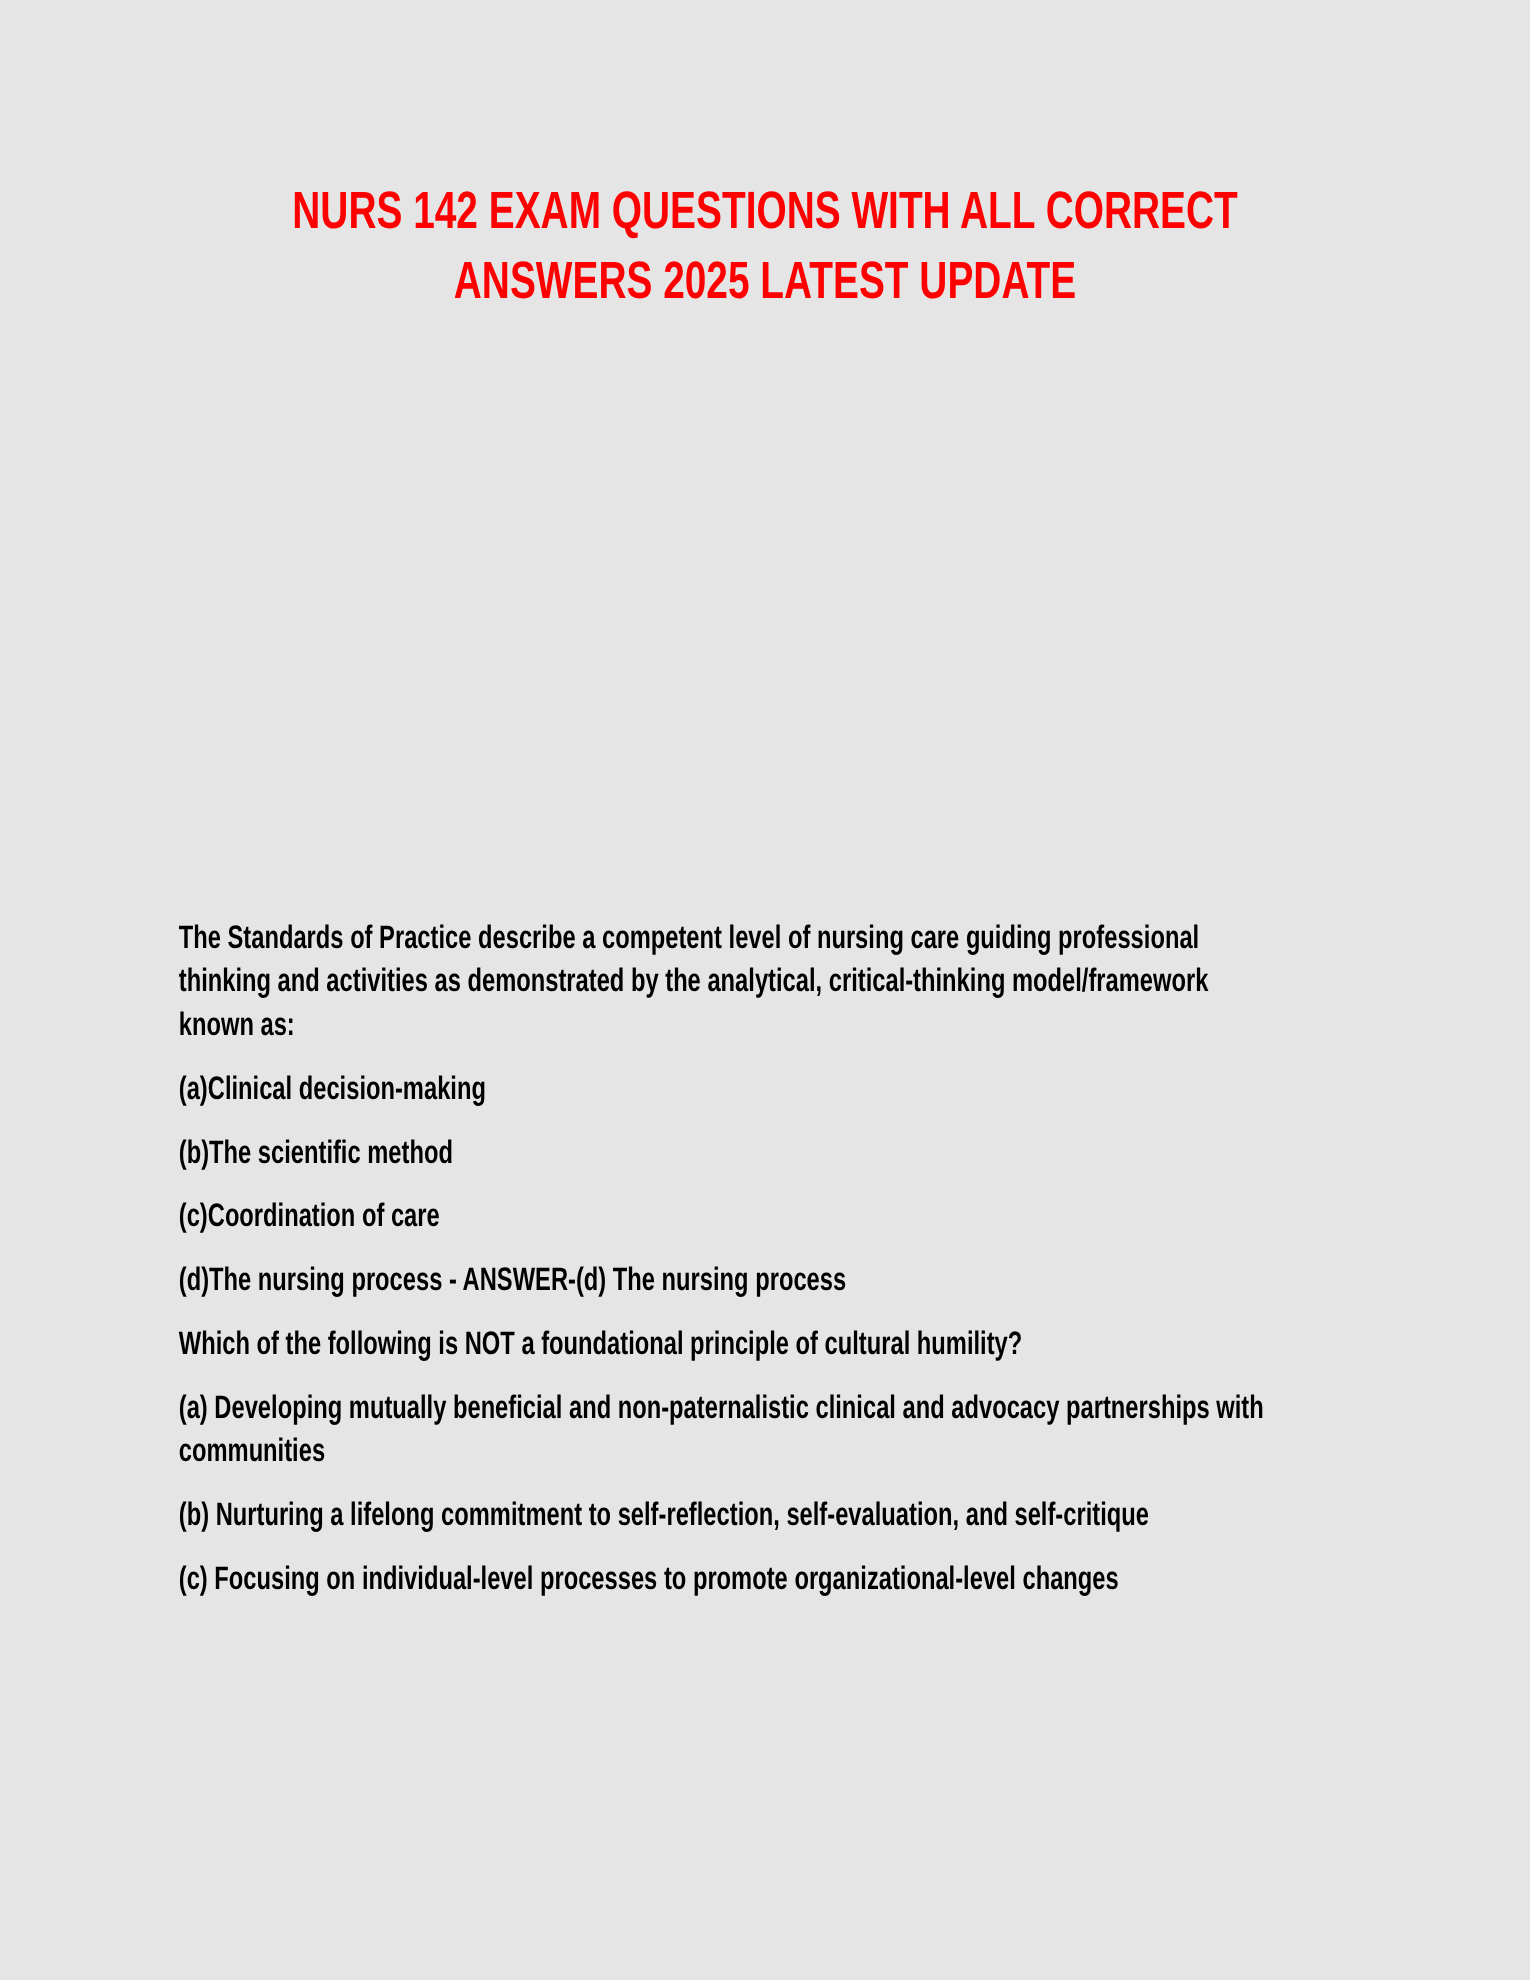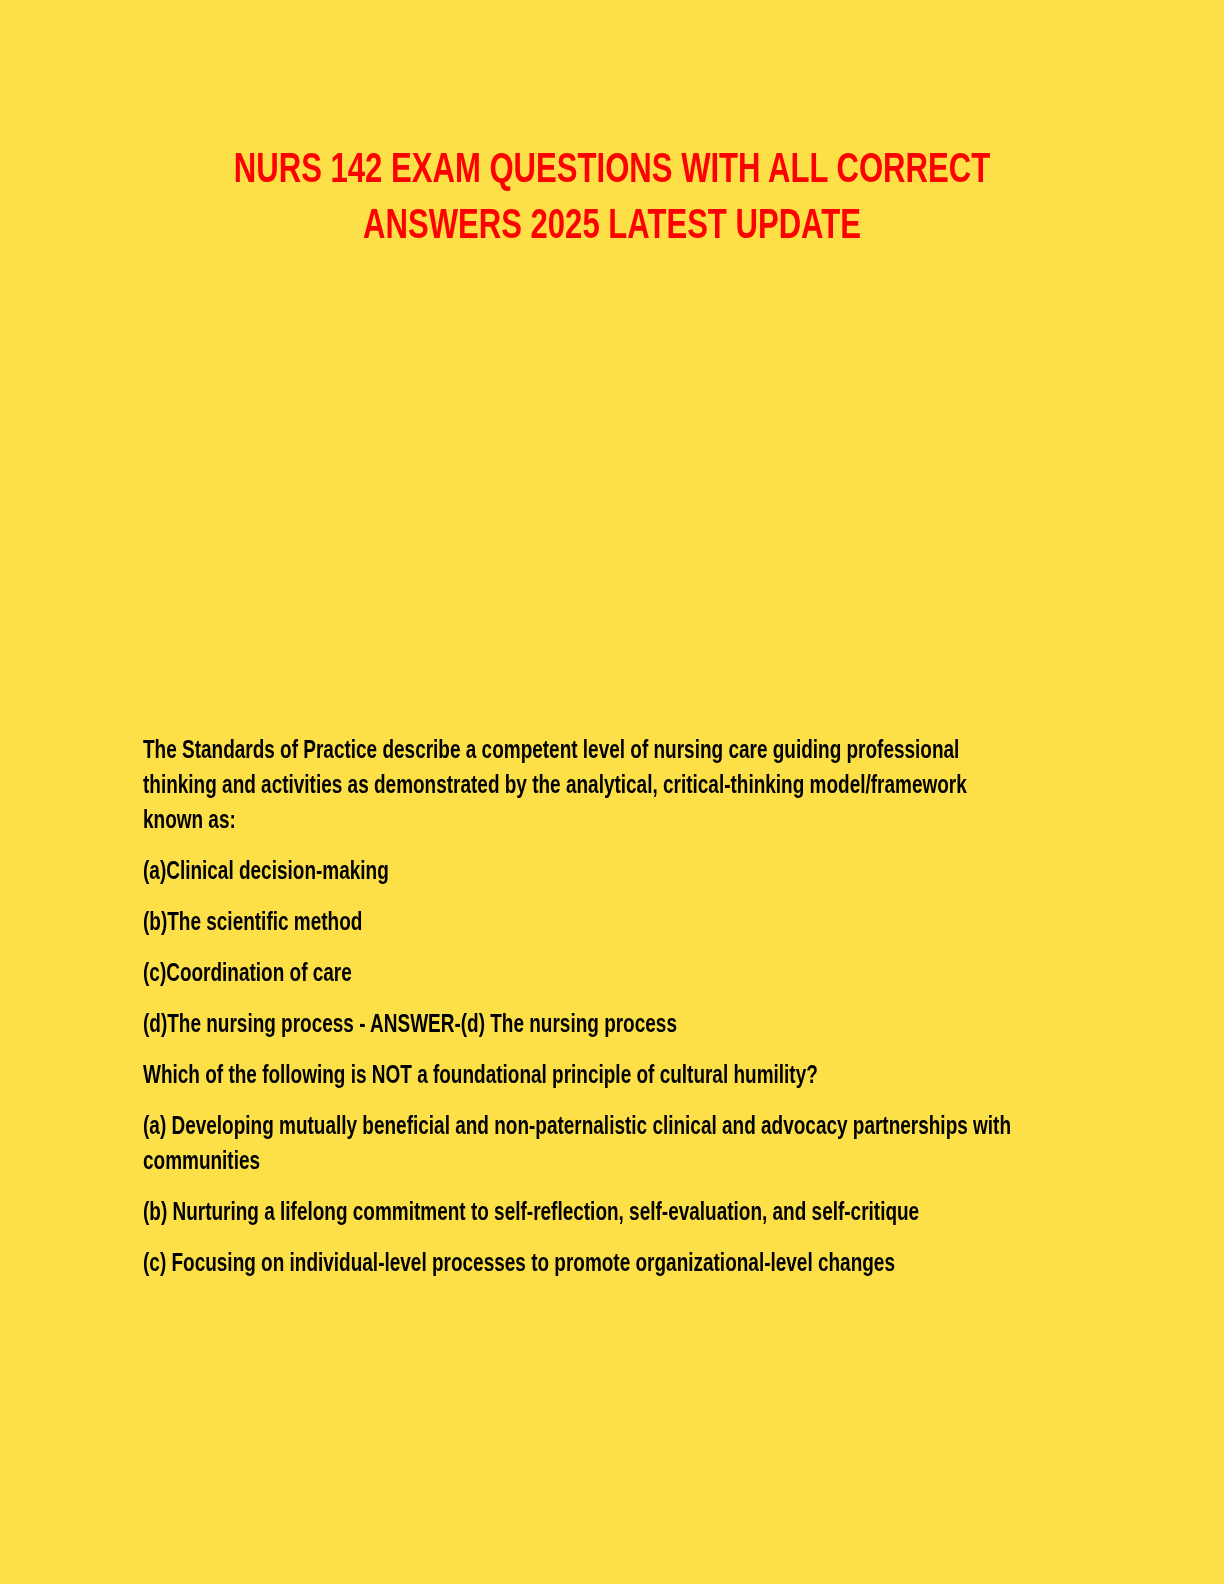--- a/index.html
+++ b/index.html
@@ -4,21 +4,21 @@
 <style>
   html, body {
     margin: 0;
     padding: 0;
     background: #ffffff;
   }
   .page {
     position: relative;
     width: 1224px;
     height: 1584px;
-    background: #fde047;
+    background: #e5e5e5;
     overflow: hidden;
     font-family: "Liberation Sans", "DejaVu Sans", sans-serif;
     font-weight: 700;
   }
   
   .doc-title {
     position: absolute;
     top: 140px;
     left: 50%;
     width: 1240px;

